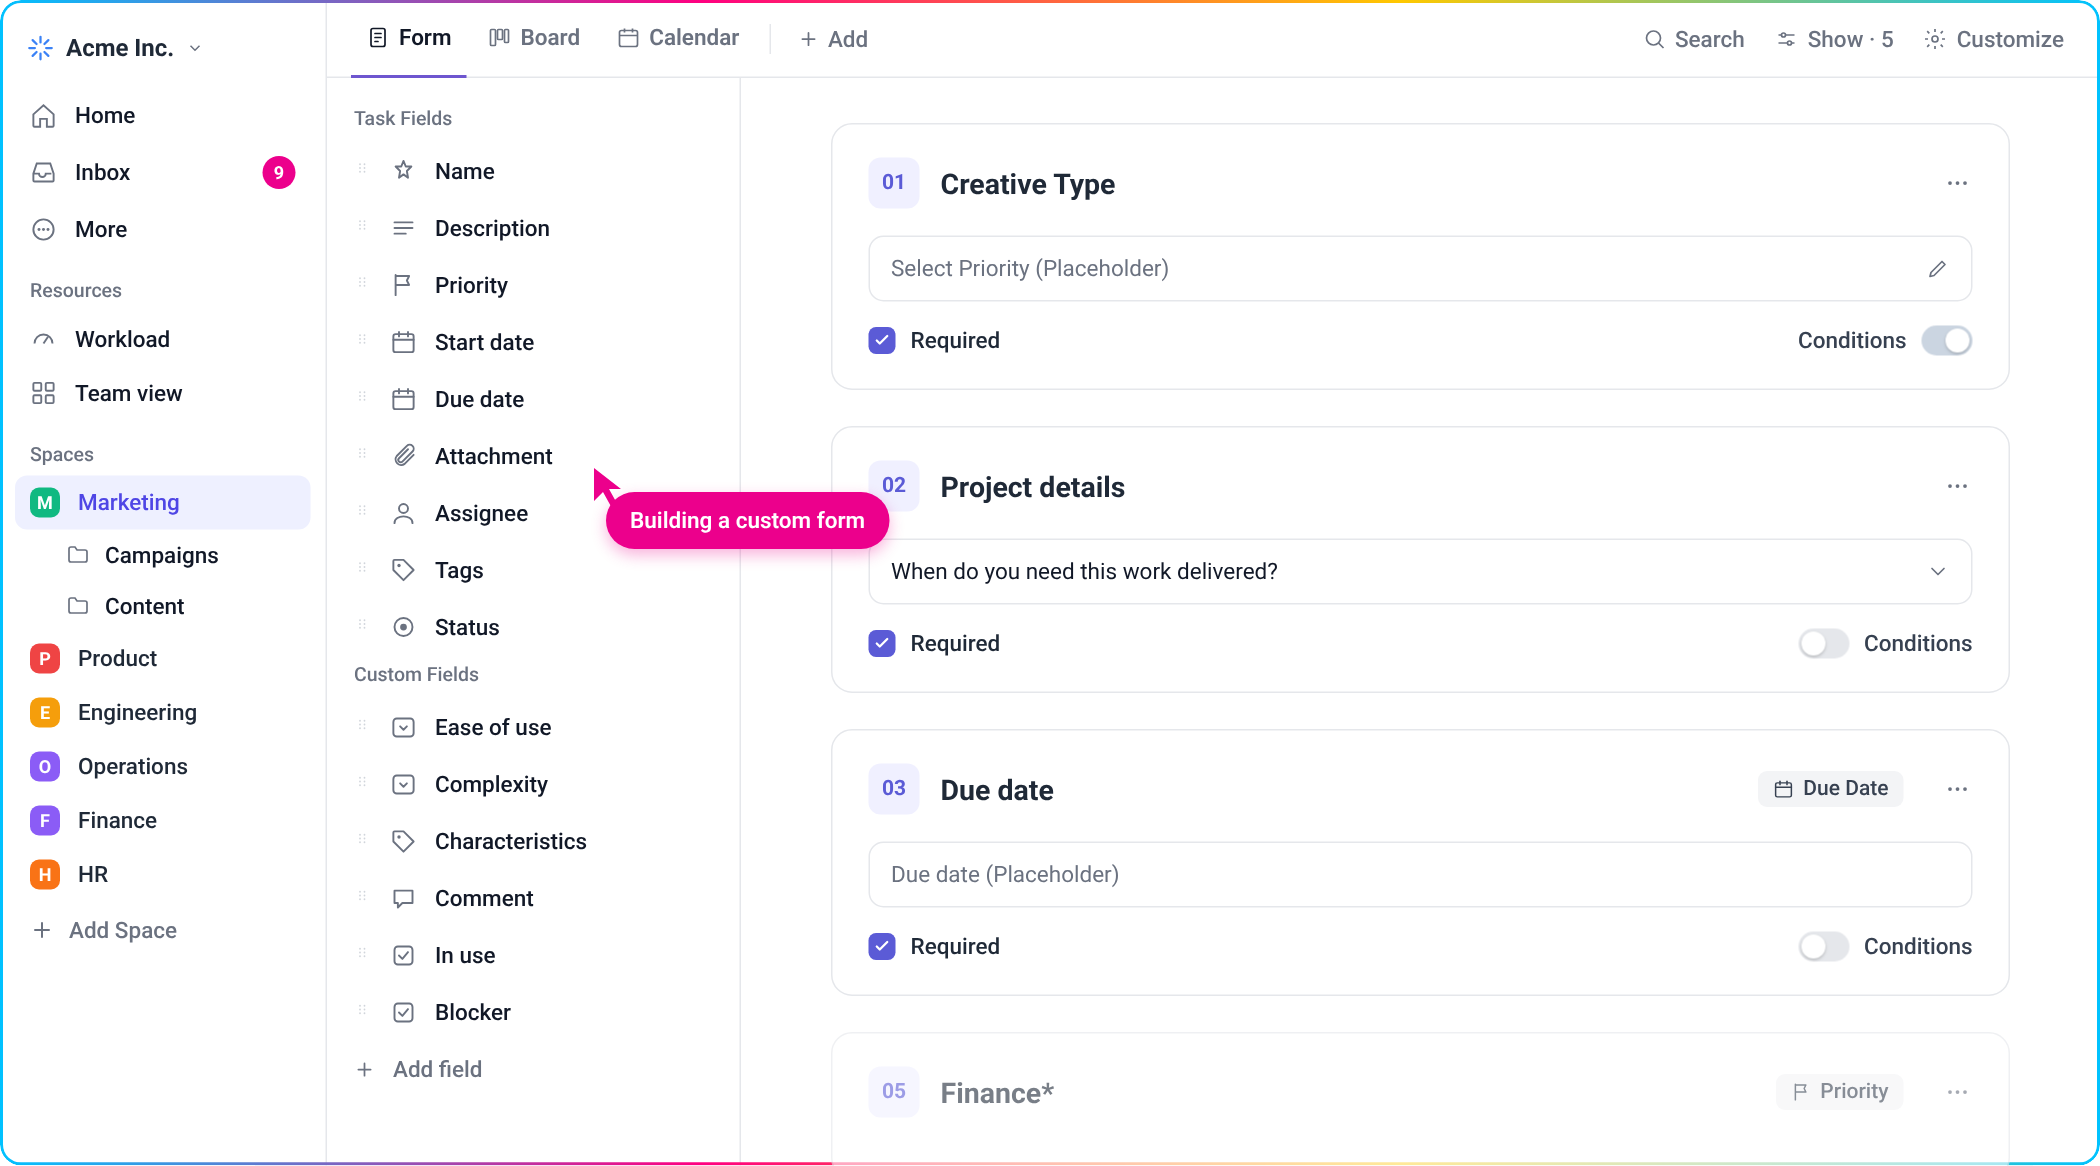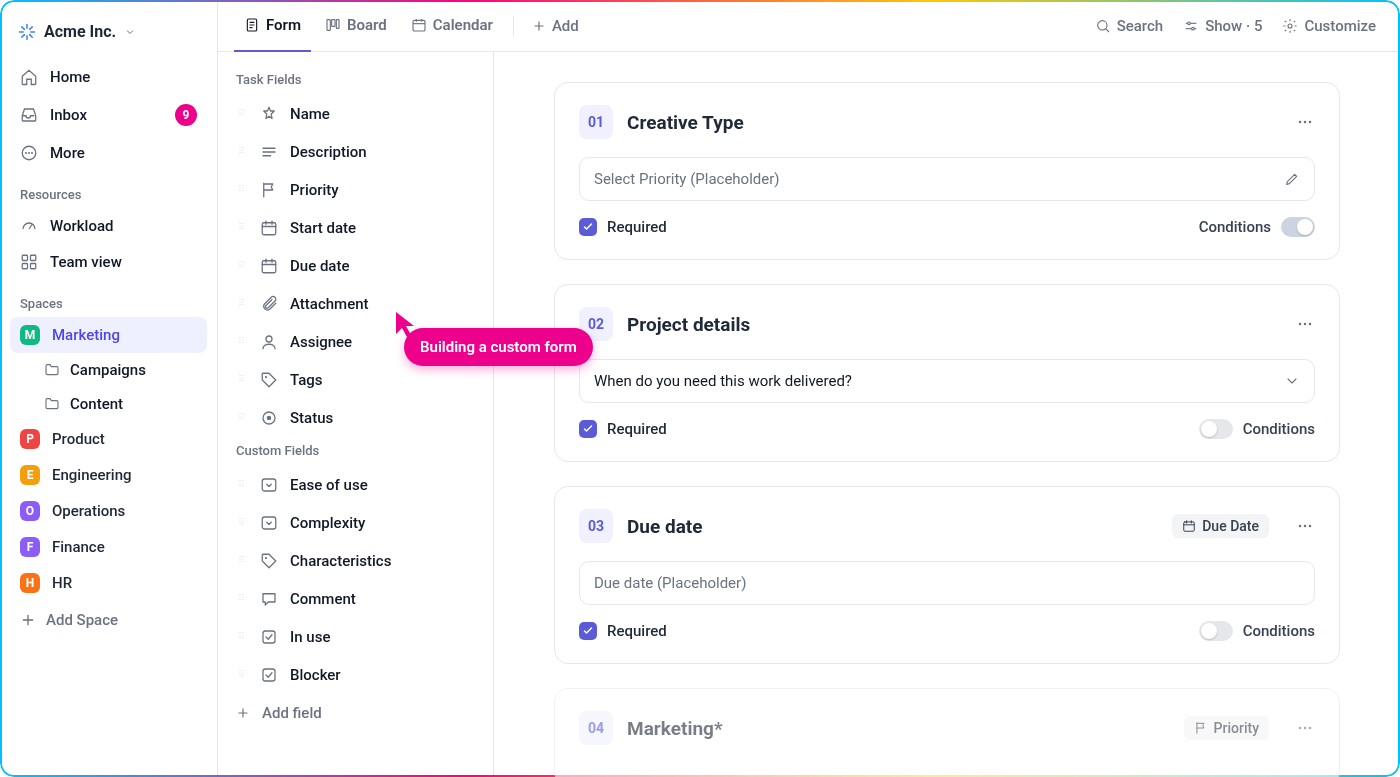--- a/index.html
+++ b/index.html
@@ -840,22 +840,22 @@
               </span>
       <span class="req">Required</span>
       <span class="right">
                 <span class="toggle "></span>
                 <span class="cond">Conditions</span>
               </span>
     </div>
           </div>
           <div class="card" style="opacity: 0.6;">
             <div class="card-head">
-    <span class="num">04</span>
-    <span class="ctitle">Marketing*</span>
+    <span class="num">05</span>
+    <span class="ctitle">Finance*</span>
     <span style="flex:1"></span>
     <span class="chip-badge">
       <span style="width:14px;height:14px;display:inline-flex">
                   <svg viewBox="0 0 24 24" width="100%" height="100%">
                     <path d="M5 3v18M5 4h12l-2 4 2 4H5" stroke="currentColor" stroke-width="1.7" fill="none" stroke-linecap="round" stroke-linejoin="round"></path>
                   </svg>
                 </span>
       <span>Priority</span>
               </span>
     <span class="more" style="margin-left:12px;width:20px;height:20px;display:inline-flex">

